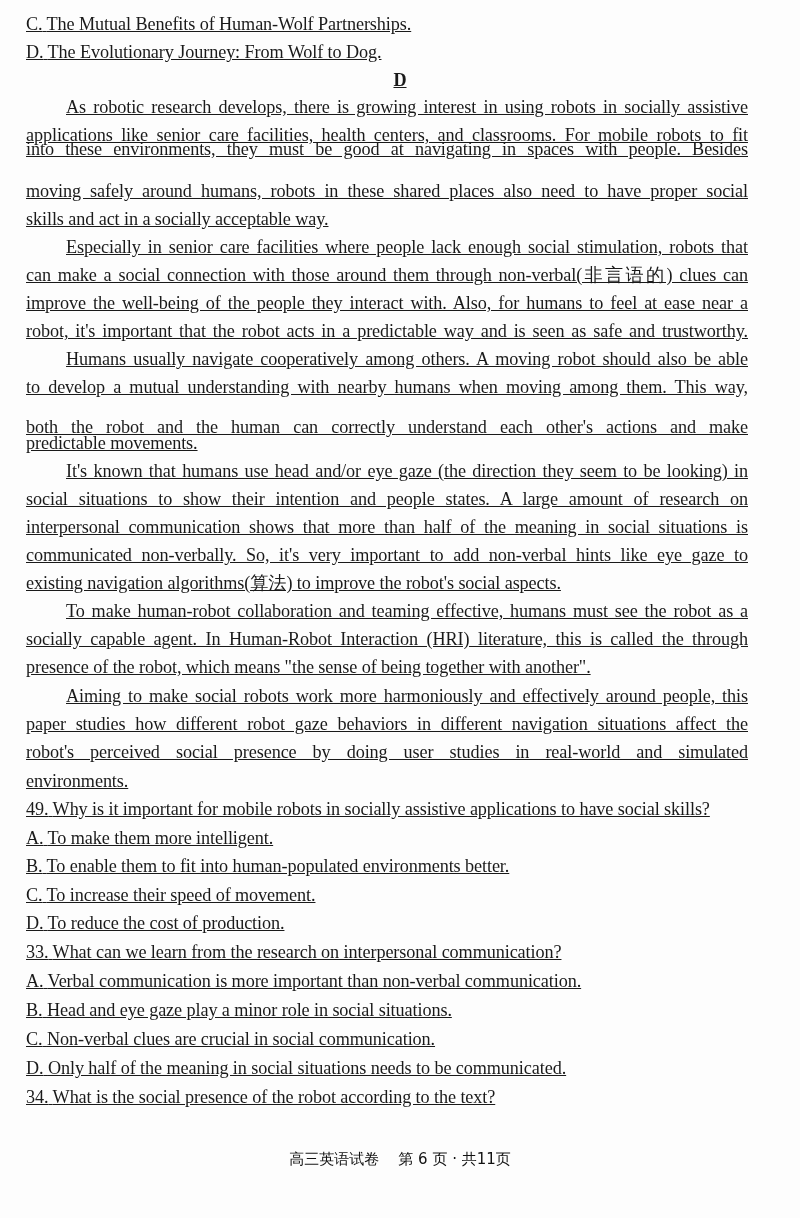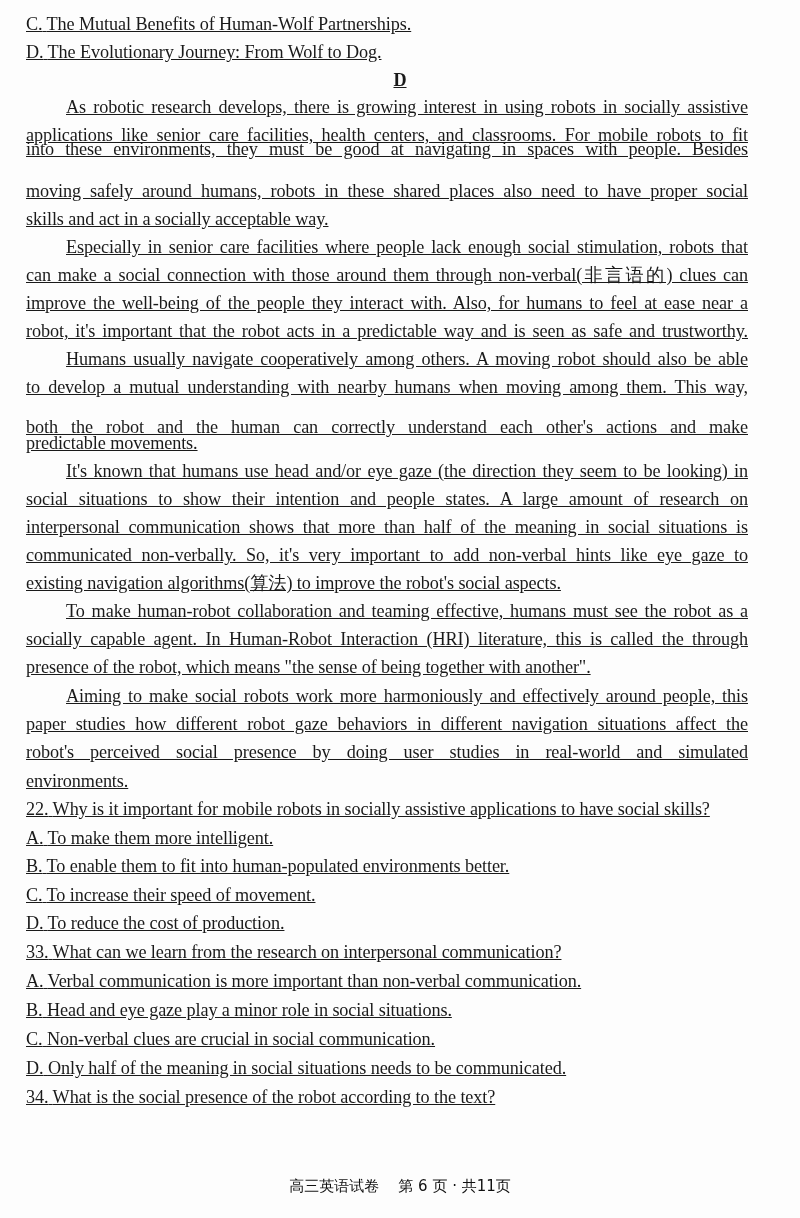--- a/index.html
+++ b/index.html
@@ -11,21 +11,20 @@
     position: absolute; left: 26px; width: 722px; font-size: 18.2px; line-height: 22px;
     white-space: nowrap; letter-spacing: -0.1px; text-decoration: underline;
   }
   .just { text-align: justify; text-align-last: justify; }
   .indent { left: 66px; width: 682px; }
   .center { left: 0; width: 800px; text-align: center; font-weight: bold; }
   .footer {
     position: absolute; left: 0; width: 800px; top: 1150px; text-align: center;
     font-family: "DejaVu Sans", "Liberation Sans", sans-serif; font-size: 15px; color: #111;
     letter-spacing: 0px;
-    margin-top: 27px;
   }
   .footer span { display: inline-block; }
 </style>
 </head>
 <body>
 
 <div class="line" style="top:13px">
   <span>C.</span>
   <span>The Mutual Benefits of Human-Wolf Partnerships.</span>
 </div>
@@ -61,21 +60,21 @@
 <div class="line indent just" style="top:600px">To make human-robot collaboration and teaming effective, humans must see the robot as a</div>
 <div class="line just" style="top:628px">socially capable agent. In Human-Robot Interaction (HRI) literature, this is called the through</div>
 <div class="line" style="top:656px">presence of the robot, which means "the sense of being together with another".</div>
 
 <div class="line indent just" style="top:685px">Aiming to make social robots work more harmoniously and effectively around people, this</div>
 <div class="line just" style="top:713px">paper studies how different robot gaze behaviors in different navigation situations affect the</div>
 <div class="line just" style="top:741px">robot's perceived social presence by doing user studies in real-world and simulated</div>
 <div class="line" style="top:770px">environments.</div>
 
 <div class="line" style="top:798px">
-  <span>22.</span>
+  <span>49.</span>
   <span>Why is it important for mobile robots in socially assistive applications to have social skills?</span>
 </div>
 <div class="line" style="top:827px">
   <span>A.</span>
   <span>To make them more intelligent.</span>
 </div>
 <div class="line" style="top:855px">
   <span>B.</span>
   <span>To enable them to fit into human-populated environments better.</span>
 </div>

